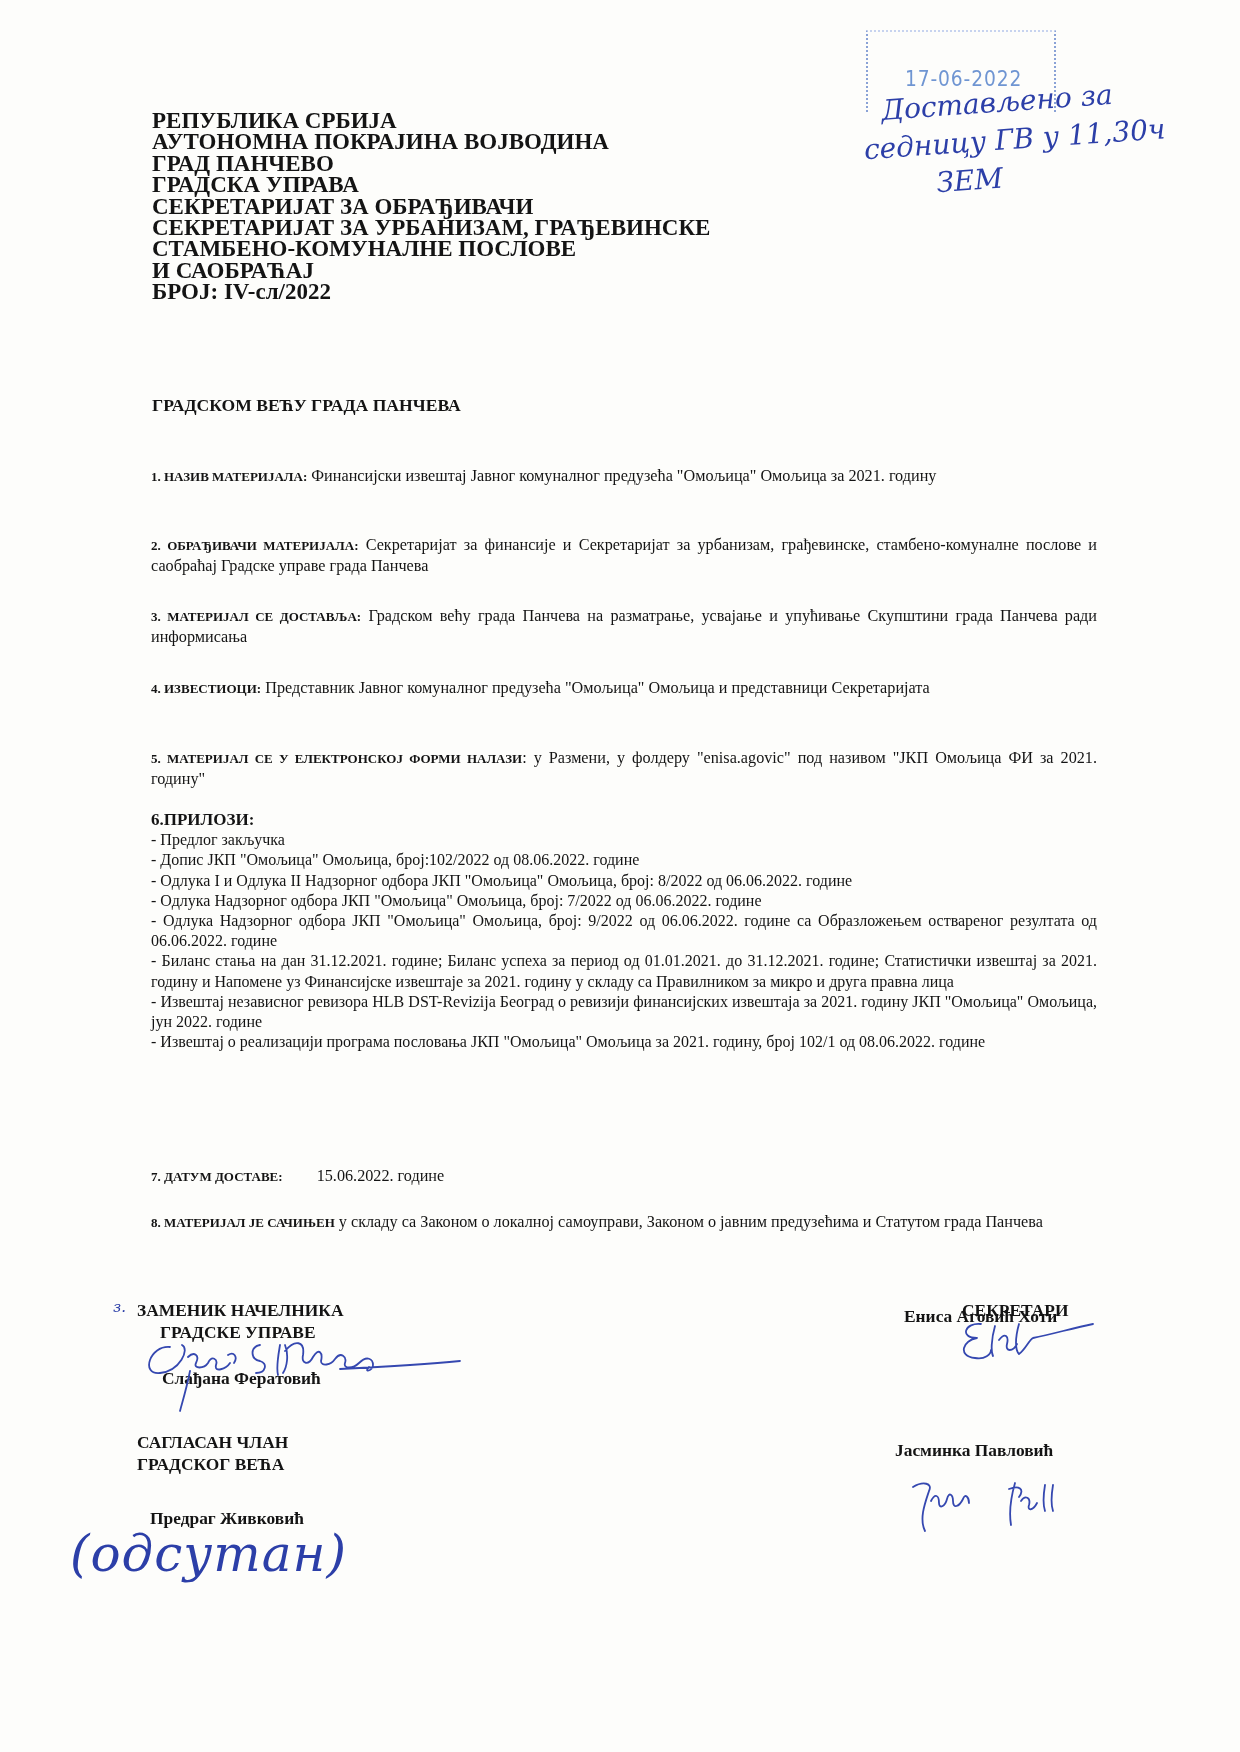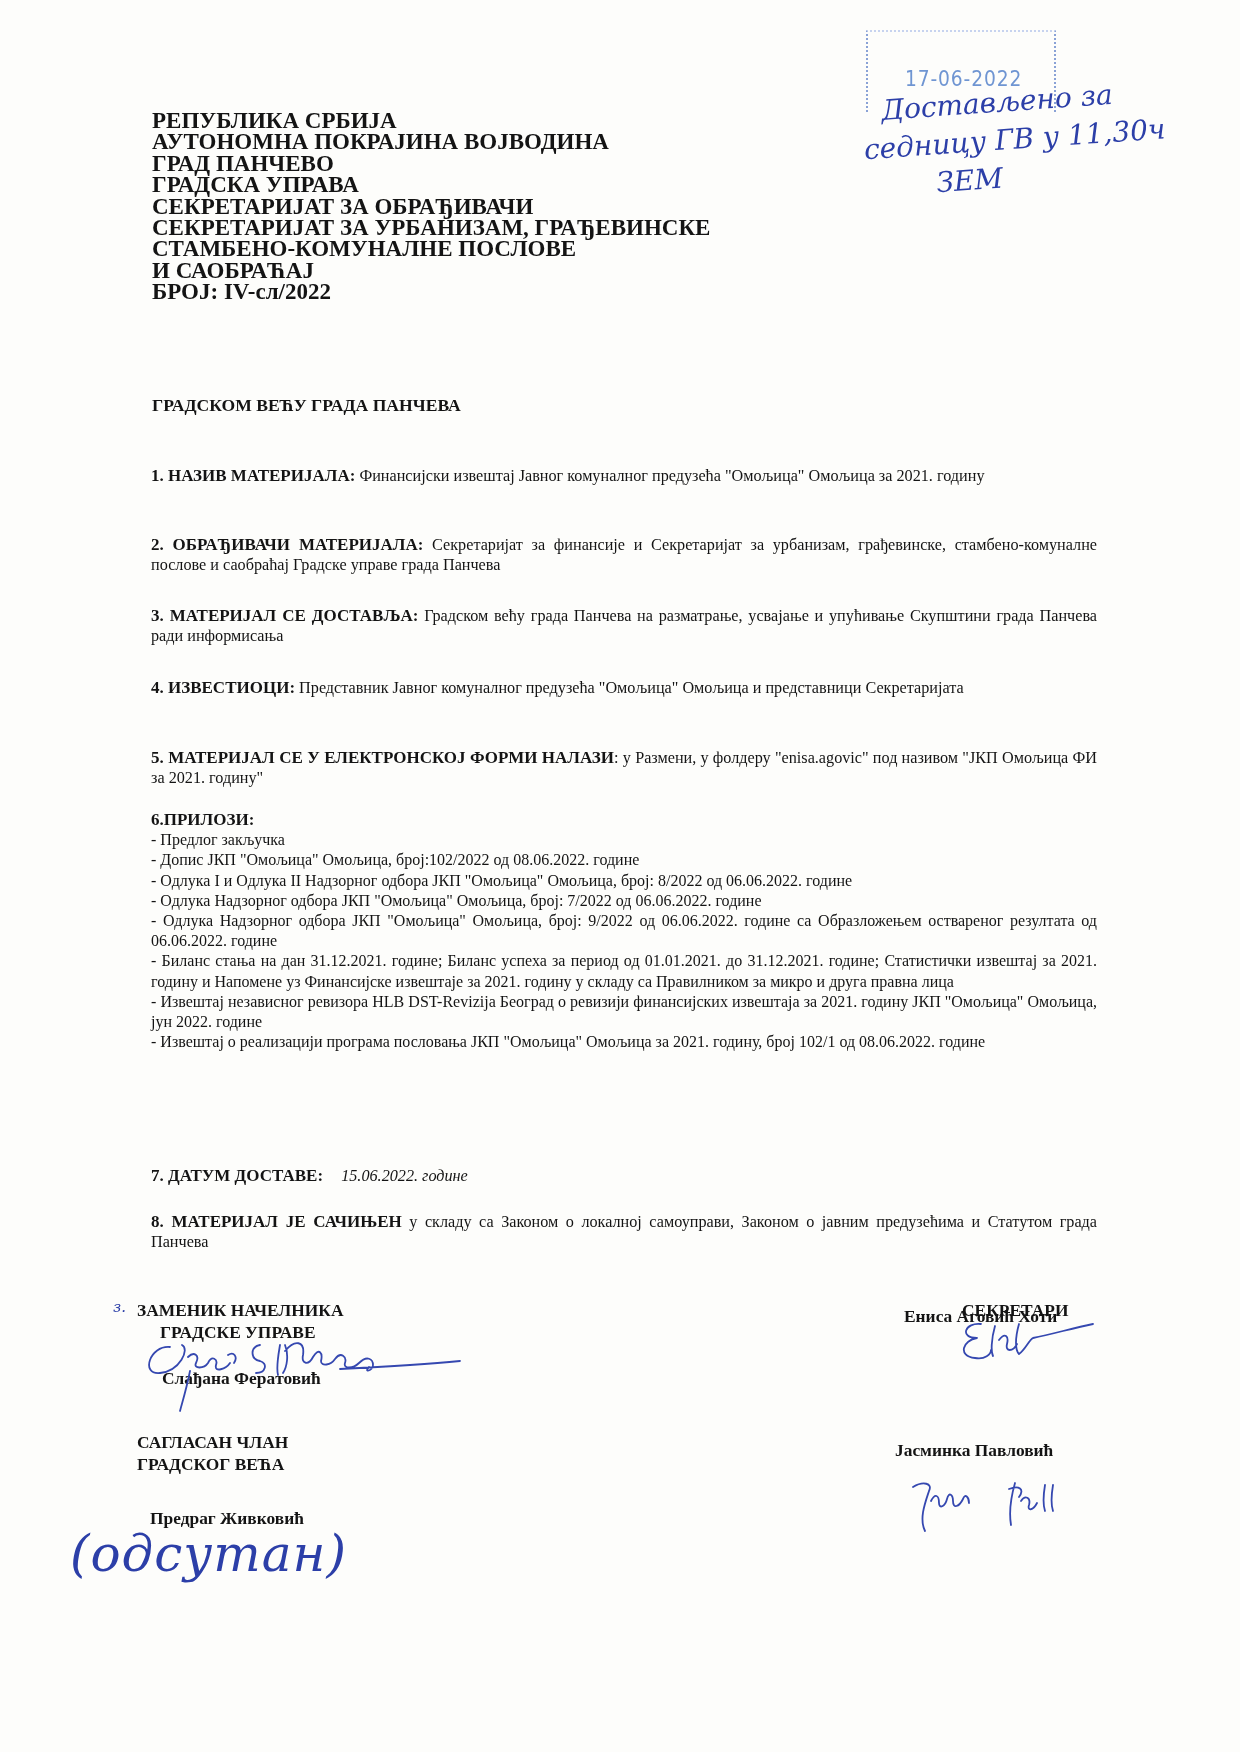--- a/index.html
+++ b/index.html
@@ -20,21 +20,21 @@
   .addressee {
     left: 152px; top: 395px;
     font-weight: bold; font-size: 17.6px;
   }
   .sec {
     left: 151px; width: 946px;
     font-size: 16.2px; line-height: 20px;
     text-align: justify;
     font-family: "Liberation Serif", serif;
   }
-  .sec .lbl { font-weight: bold; font-size: 17px; }
+  .sec .lbl { font-weight: bold; font-size: 13px; }
   .attach {
     left: 151px; width: 946px; top: 810px;
     font-size: 16px; line-height: 20.2px; text-align: justify;
   }
   .attach .lbl { font-weight: bold; font-size: 17px; }
   .attach div { text-align: justify; }
   .sig-bold { font-weight: bold; font-size: 17.4px; line-height: 21px; white-space: nowrap; }
   .stamp {
     left: 866px; top: 30px; width: 186px; height: 80px;
     border-left: 2px dotted #8aa2d6; border-right: 2px dotted #8aa2d6; border-top: 2px dotted #c7d3ef;
@@ -101,21 +101,21 @@
   <div>- Одлука I и Одлука II Надзорног одбора ЈКП "Омољица" Омољица, број: 8/2022 од 06.06.2022. године</div>
   <div>- Одлука Надзорног одбора ЈКП "Омољица" Омољица, број: 7/2022 од 06.06.2022. године</div>
   <div>- Одлука Надзорног одбора ЈКП "Омољица" Омољица, број: 9/2022 од 06.06.2022. године са Образложењем оствареног резултата од 06.06.2022. године</div>
   <div>- Биланс стања на дан 31.12.2021. године;  Биланс успеха за период од 01.01.2021. до 31.12.2021. године; Статистички извештај за 2021. годину и Напомене уз Финансијске извештаје за 2021. годину у складу са Правилником за микро и друга правна лица</div>
   <div>- Извештај независног ревизора HLB DST-Revizija Београд о ревизији финансијских извештаја за 2021. годину ЈКП "Омољица" Омољица, јун 2022. године</div>
   <div>- Извештај о реализацији програма пословања ЈКП "Омољица" Омољица за 2021. годину, број 102/1 од 08.06.2022. године</div>
 </div>
 
 <div class="abs sec" style="top:1166px;">
   <span class="lbl">7. ДАТУМ ДОСТАВЕ:</span>
-  <span style="margin-left:14px;font-style:italic;">15.06.2022. године</span>
+  <span style="margin-left:30px;">15.06.2022. године</span>
 </div>
 
 <div class="abs sec" style="top:1212px;">
   <span class="lbl">8. МАТЕРИЈАЛ ЈЕ САЧИЊЕН</span><span> у складу са Законом о локалној самоуправи, Законом о јавним предузећима и Статутом града Панчева</span>
 </div>
 
 <div class="abs hand" style="left:113px; top:1298px; font-size:15px;">з.</div>
 <div class="abs sig-bold" style="left:137px; top:1300px;">ЗАМЕНИК НАЧЕЛНИКА</div>
 <div class="abs sig-bold" style="left:160px; top:1322px;">ГРАДСКЕ УПРАВЕ</div>
 <div class="abs sig-bold" style="left:162px; top:1368px;">Слађана Ферaтовић</div>

